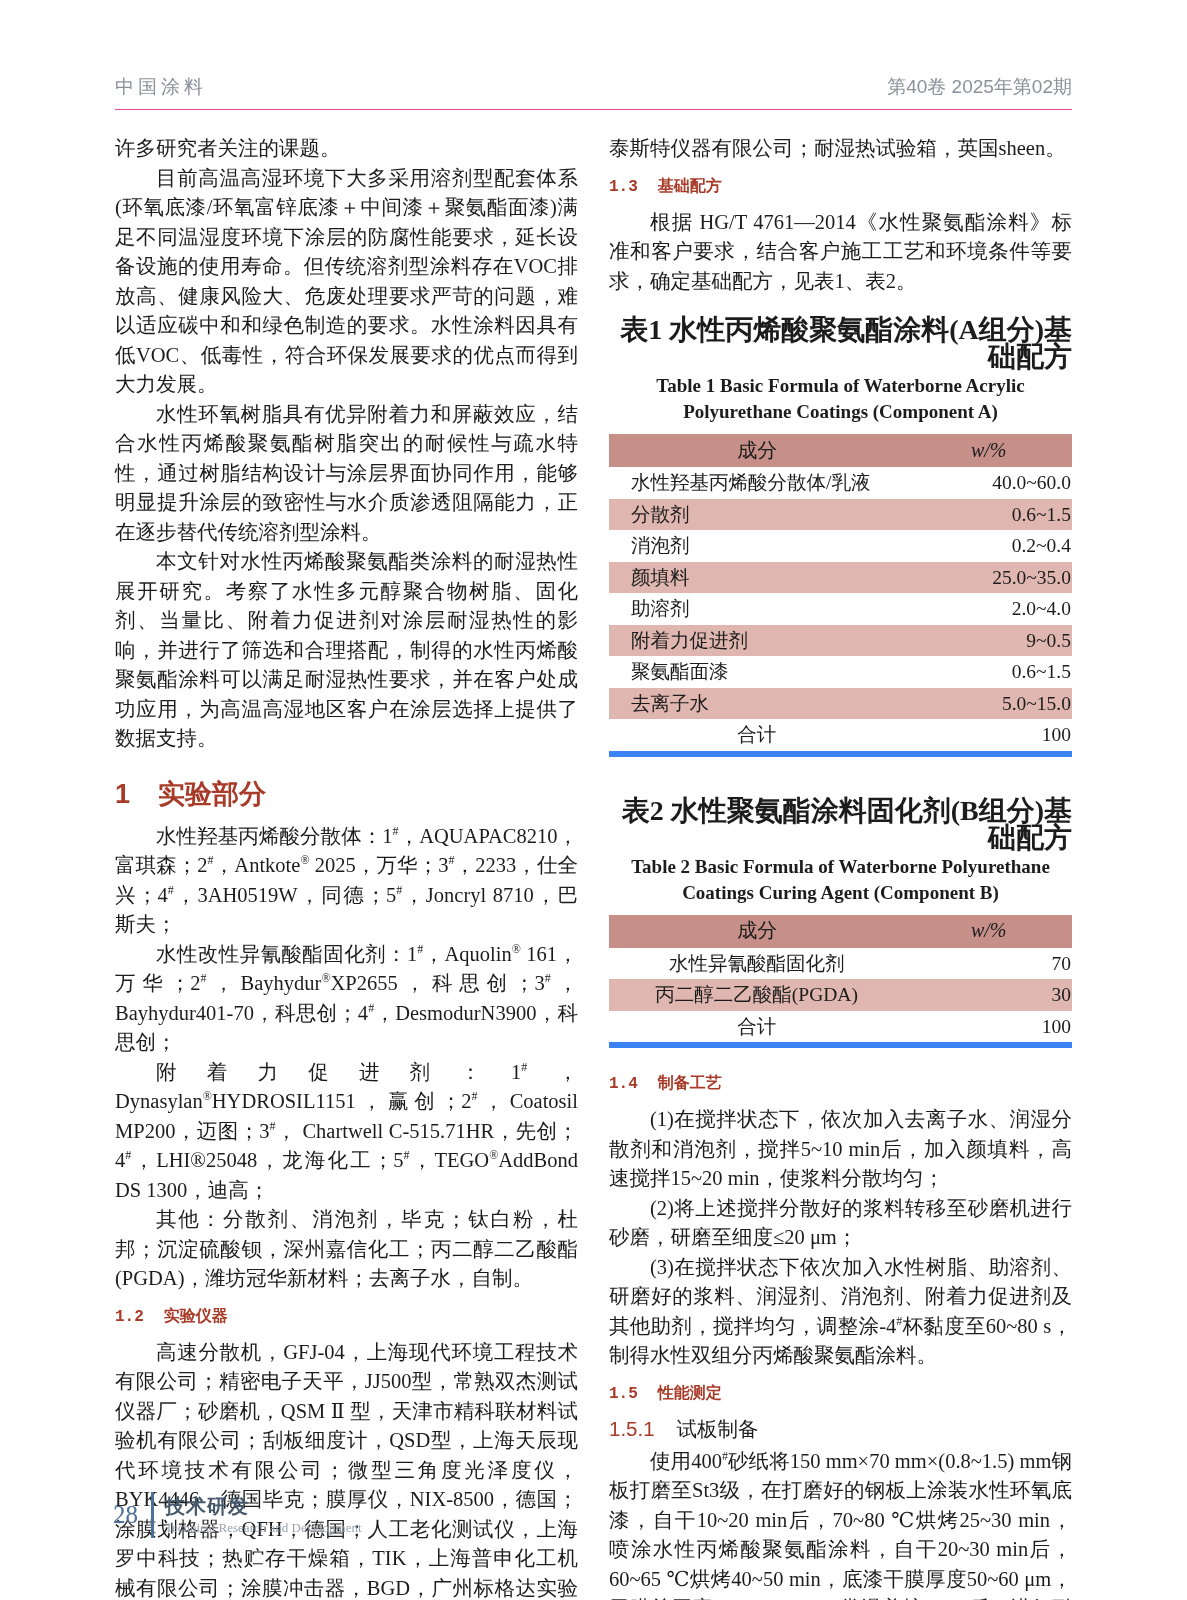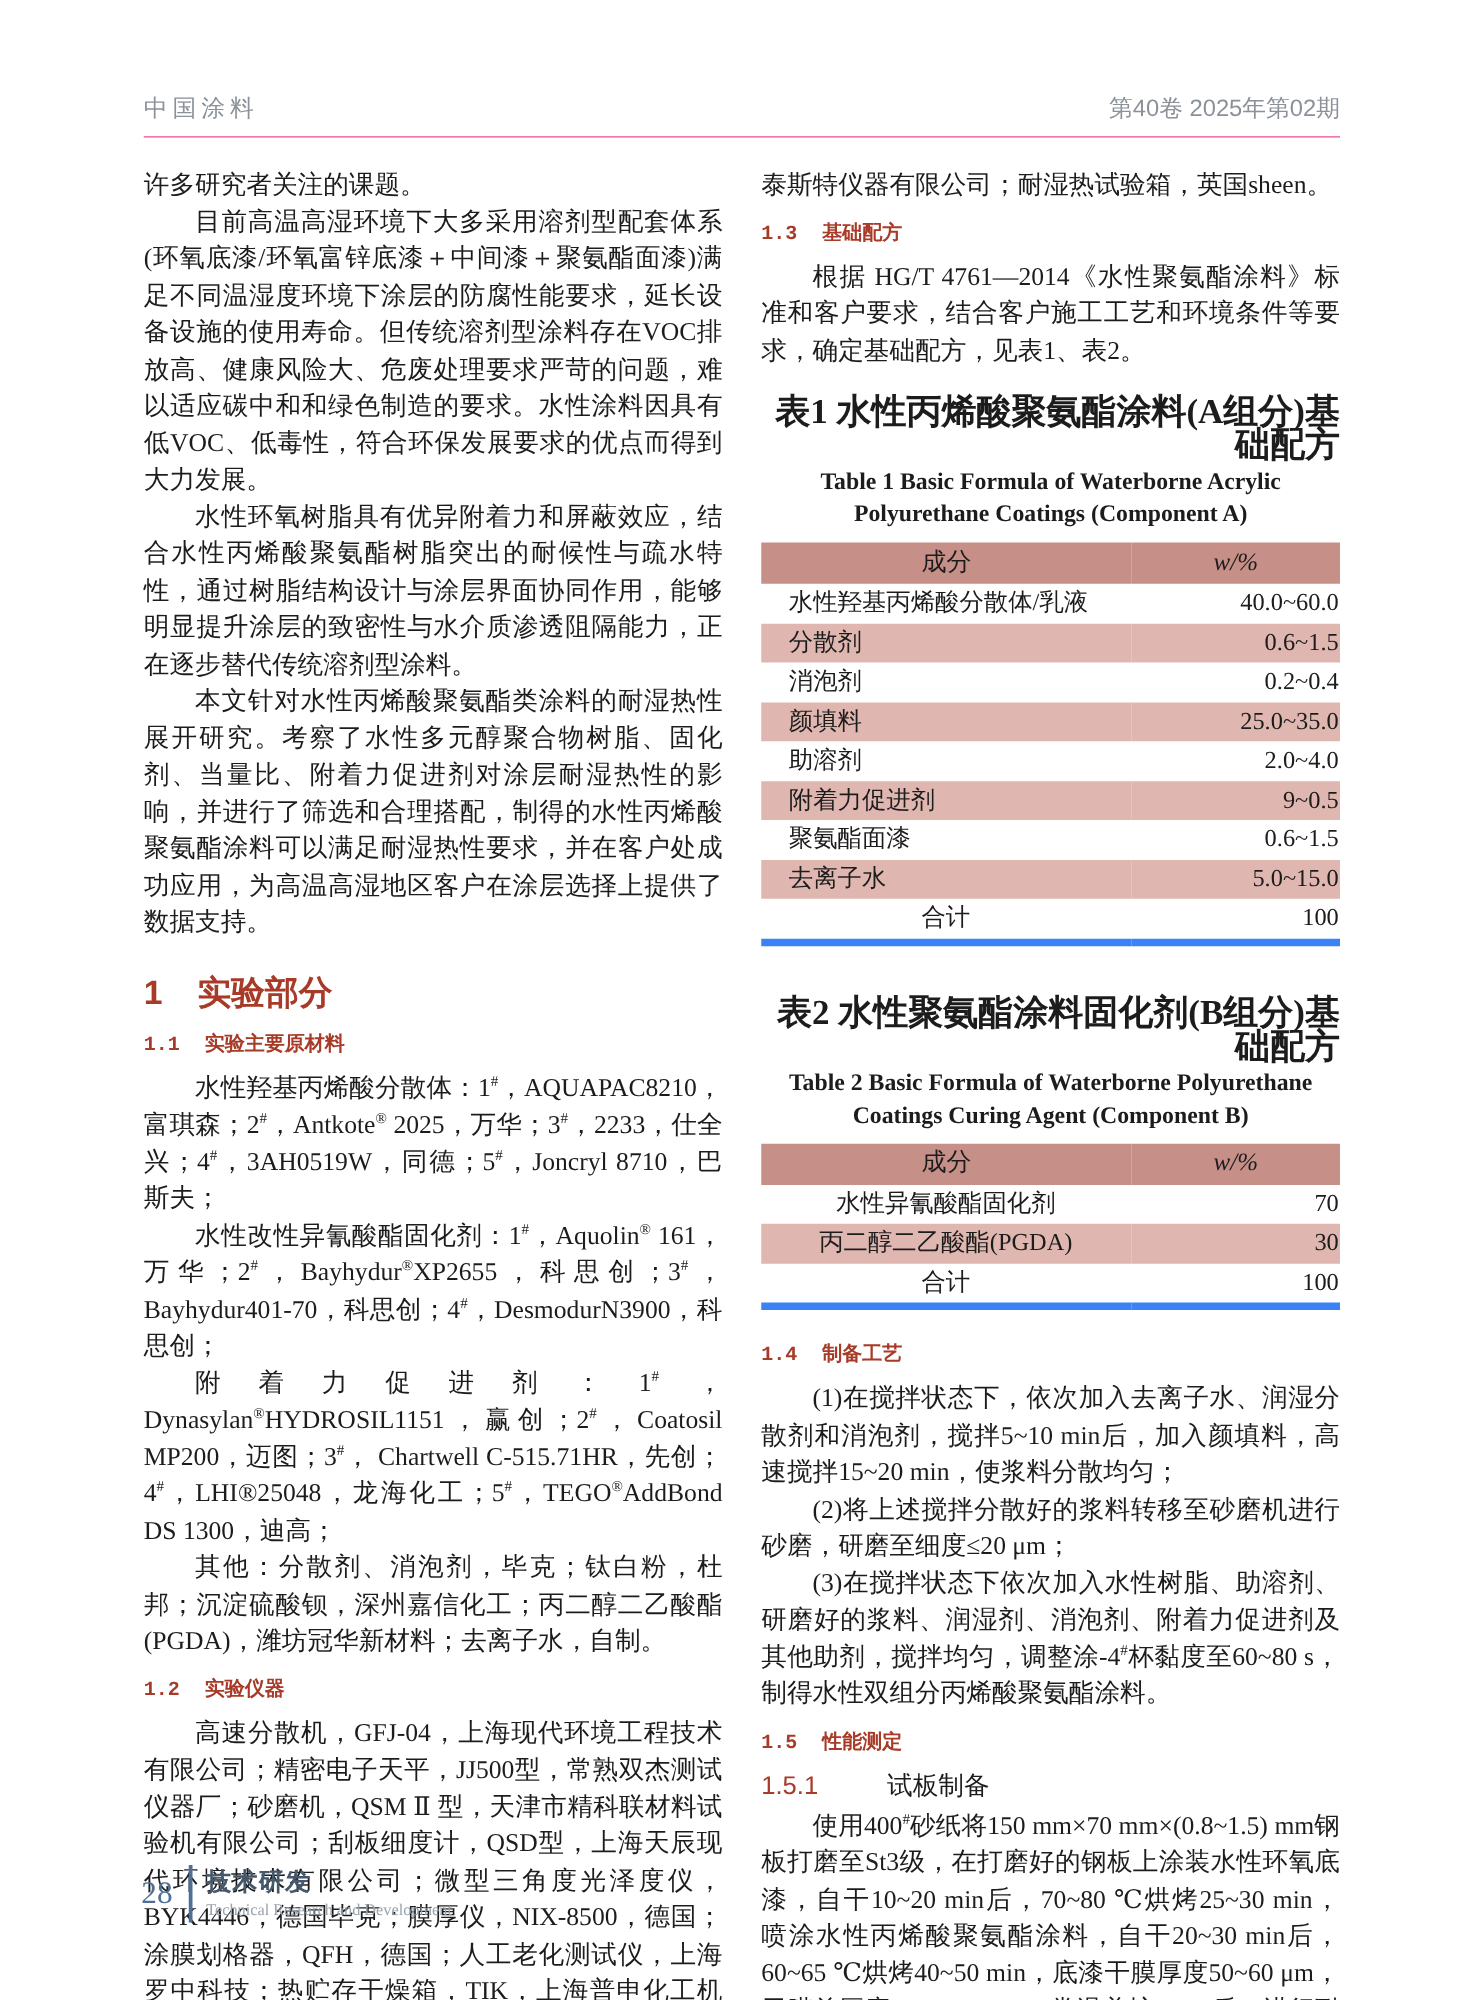--- a/index.html
+++ b/index.html
@@ -26,21 +26,21 @@
   sup{font-size:12px;line-height:0;vertical-align:super;}
 
   
   .sec1{font-family:"Liberation Sans","DejaVu Sans",sans-serif;font-weight:bold;color:var(--red);font-size:27px;margin:24px 0 12px 0;line-height:32px;}
   .sec1 .num{margin-right:28px;}
   .sec2{font-family:Liberation Mono, monospace;font-weight:bold;color:var(--red);font-size:16px;margin:9px 0 7px 0;line-height:28px;}
   .sec2 .num{margin-right:20px;}
   .sec2.mt-lg{margin-top:22px;}
   .sec3{font-size:20.5px;font-weight:normal;margin:5px 0 4px 0;line-height:28px;}
   .sec3 .num{color:var(--red);font-family:"Liberation Sans","DejaVu Sans",sans-serif;margin-right:22px;}
-  .sec3 .title{color:var(--ink);margin-left:33px;}
+  .sec3 .title{color:var(--ink);}
 
   
   .tcap-cn{font-family:Liberation Serif, serif;font-weight:bold;font-size:28px;text-align:right;margin:20px 0 3px 0;line-height:27px;}
   .tcap-en{font-weight:bold;font-size:19px;text-align:center;line-height:26px;margin-bottom:9px;}
   table.ftable{width:100%;border-collapse:collapse;font-size:19.5px;margin-bottom:6px;}
   table.ftable th{background:var(--tbl-head);font-weight:normal;height:31px;font-size:20px;}
   th.h-label{width:64%;text-align:center;}
   th.h-value{font-style:italic;text-align:center;}
   table.ftable td{height:28.5px;}
   table.ftable tbody tr:nth-child(even){background:var(--tbl-alt);}
@@ -71,21 +71,20 @@
   <div class="columns">
 
     <div class="col">
       <p class="noindent">许多研究者关注的课题。</p>
       <p>目前高温高湿环境下大多采用溶剂型配套体系(环氧底漆/环氧富锌底漆＋中间漆＋聚氨酯面漆)满足不同温湿度环境下涂层的防腐性能要求，延长设备设施的使用寿命。但传统溶剂型涂料存在VOC排放高、健康风险大、危废处理要求严苛的问题，难以适应碳中和和绿色制造的要求。水性涂料因具有低VOC、低毒性，符合环保发展要求的优点而得到大力发展。</p>
       <p>水性环氧树脂具有优异附着力和屏蔽效应，结合水性丙烯酸聚氨酯树脂突出的耐候性与疏水特性，通过树脂结构设计与涂层界面协同作用，能够明显提升涂层的致密性与水介质渗透阻隔能力，正在逐步替代传统溶剂型涂料。</p>
       <p>本文针对水性丙烯酸聚氨酯类涂料的耐湿热性展开研究。考察了水性多元醇聚合物树脂、固化剂、当量比、附着力促进剂对涂层耐湿热性的影响，并进行了筛选和合理搭配，制得的水性丙烯酸聚氨酯涂料可以满足耐湿热性要求，并在客户处成功应用，为高温高湿地区客户在涂层选择上提供了数据支持。</p>
 
       <h1 class="sec1"><span class="num">1</span><span>实验部分</span></h1>
 
-      <h2 class="sec2"><span class="num">1.1</span><span>实验主要原材料</span></h2>
 
       <p><span>水性羟基丙烯酸分散体：1</span><sup>#</sup><span>，AQUAPAC8210，富琪森；2</span><sup>#</sup><span>，Antkote</span><sup>®</sup><span> 2025，万华；3</span><sup>#</sup><span>，2233，仕全兴；4</span><sup>#</sup><span>，3AH0519W，同德；5</span><sup>#</sup><span>，Joncryl 8710，巴斯夫；</span></p>
       <p><span>水性改性异氰酸酯固化剂：1</span><sup>#</sup><span>，Aquolin</span><sup>®</sup><span> 161，万华；2</span><sup>#</sup><span>，Bayhydur</span><sup>®</sup><span>XP2655，科思创；3</span><sup>#</sup><span>，Bayhydur401-70，科思创；4</span><sup>#</sup><span>，DesmodurN3900，科思创；</span></p>
       <p><span>附着力促进剂：1</span><sup>#</sup><span>，Dynasylan</span><sup>®</sup><span>HYDROSIL1151，赢创；2</span><sup>#</sup><span>，Coatosil MP200，迈图；3</span><sup>#</sup><span>， Chartwell C-515.71HR，先创；4</span><sup>#</sup><span>，LHI®25048，龙海化工；5</span><sup>#</sup><span>，TEGO</span><sup>®</sup><span>AddBond DS 1300，迪高；</span></p>
       <p>其他：分散剂、消泡剂，毕克；钛白粉，杜邦；沉淀硫酸钡，深州嘉信化工；丙二醇二乙酸酯(PGDA)，潍坊冠华新材料；去离子水，自制。</p>
 
       <h2 class="sec2"><span class="num">1.2</span><span>实验仪器</span></h2>
 
       <p>高速分散机，GFJ-04，上海现代环境工程技术有限公司；精密电子天平，JJ500型，常熟双杰测试仪器厂；砂磨机，QSM Ⅱ 型，天津市精科联材料试验机有限公司；刮板细度计，QSD型，上海天辰现代环境技术有限公司；微型三角度光泽度仪，BYK4446，德国毕克；膜厚仪，NIX-8500，德国；涂膜划格器，QFH，德国；人工老化测试仪，上海罗中科技；热贮存干燥箱，TIK，上海普申化工机械有限公司；涂膜冲击器，BGD，广州标格达实验室用品有限公司；涂膜弯曲试验器，天津永利达实验室设备有限公司；电热鼓风干燥箱，天津市</p>
     </div>

